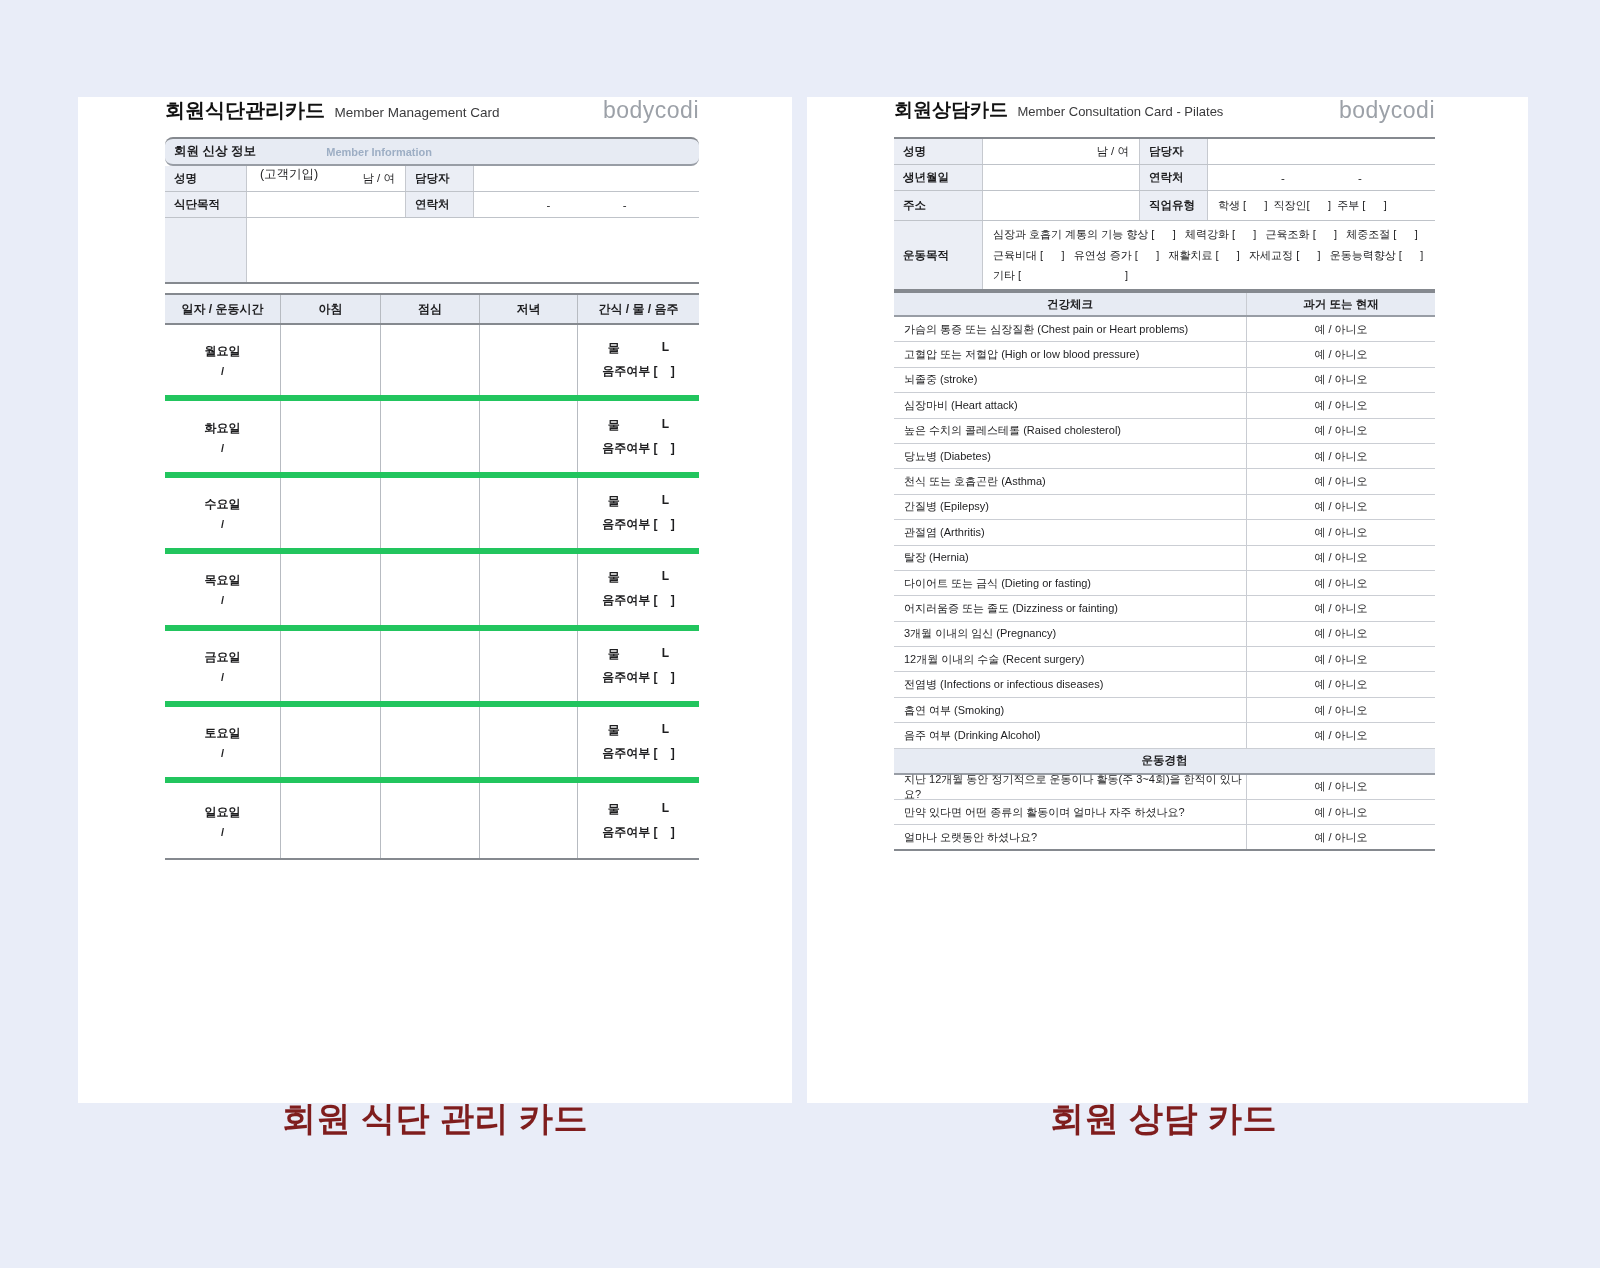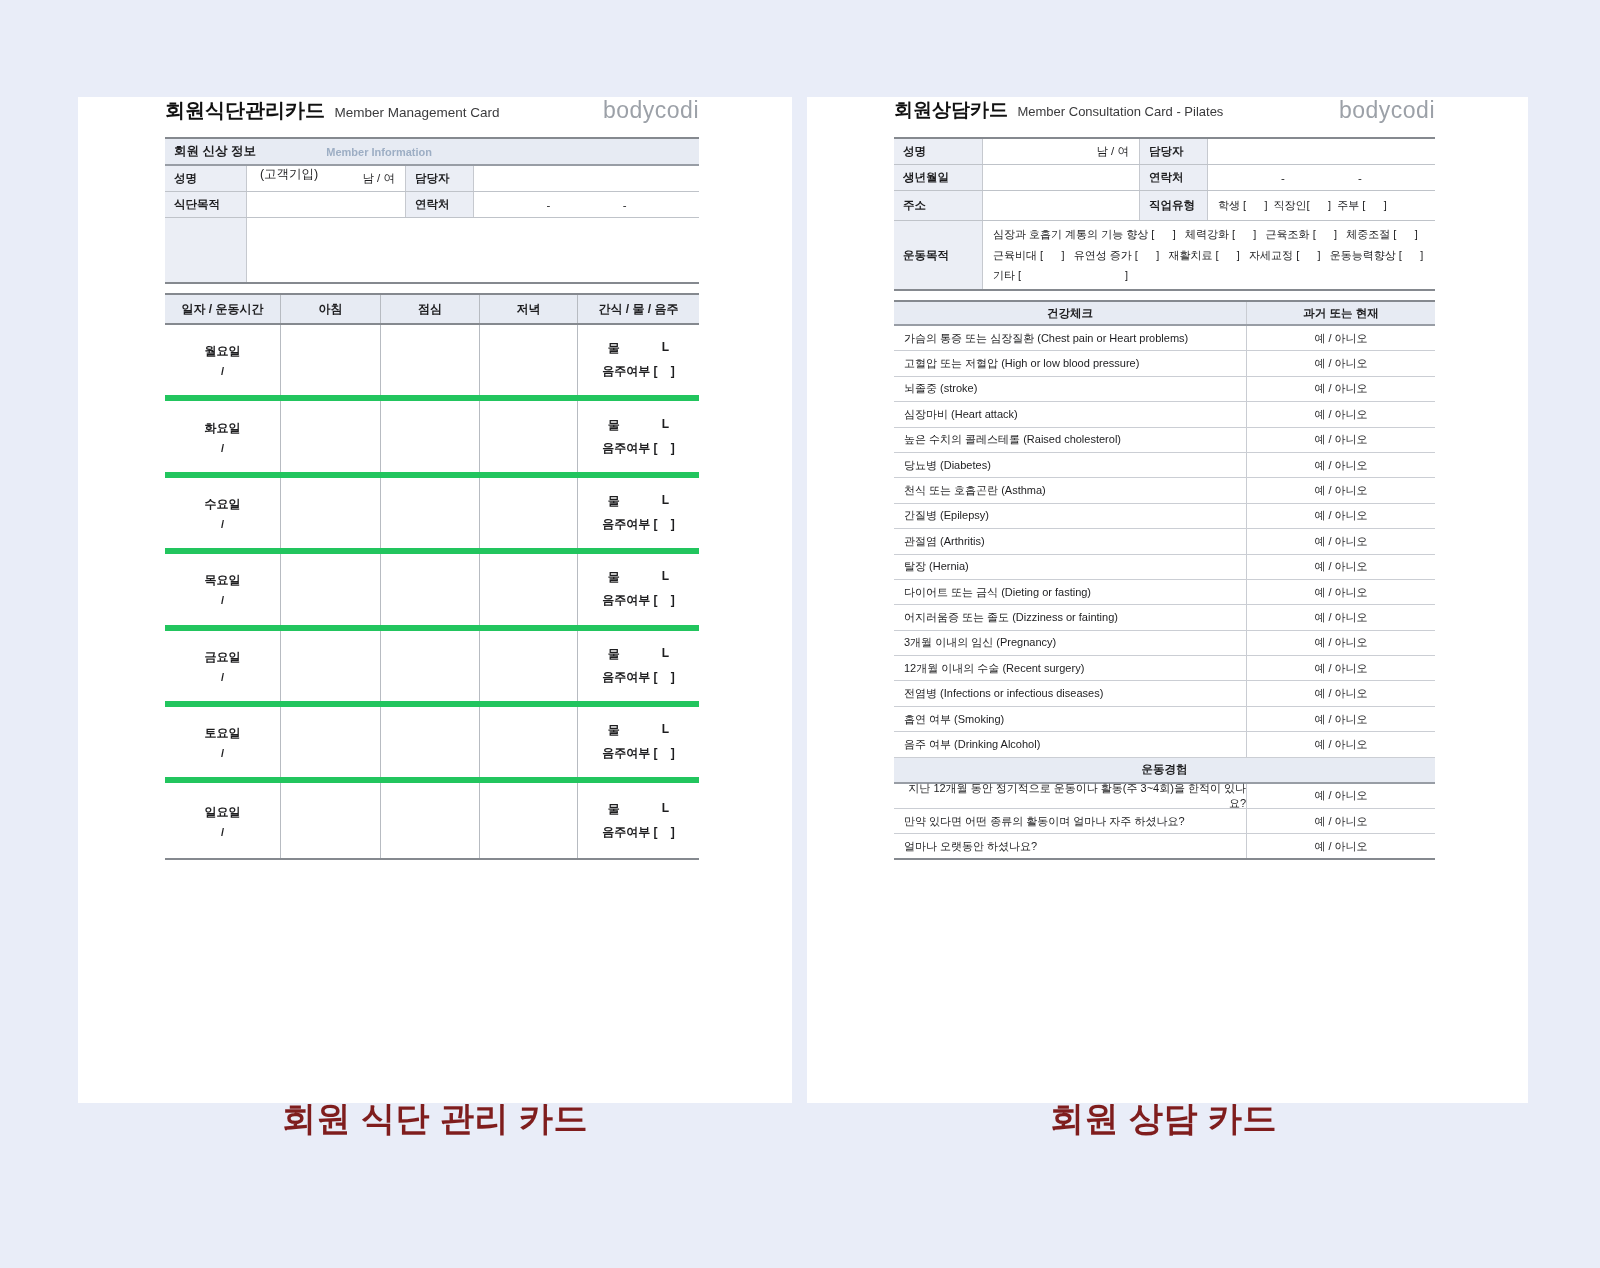--- a/index.html
+++ b/index.html
@@ -8,21 +8,21 @@
   .card{position:absolute;top:97px;height:1006px;background:#FFFFFF;}
   .card-left{left:78px;width:714px;}
   .card-right{left:807px;width:721px;}
   .inner{position:absolute;top:0;left:87px;right:93px;}
   .card-head{display:flex;justify-content:space-between;align-items:flex-start;}
   .t-ko{font-size:20px;font-weight:bold;color:#111;}
   .t-en{font-size:13.5px;color:#3A3A3C;margin-left:5px;}
   .logo{font-size:23px;color:#9CA1A8;font-weight:500;letter-spacing:.5px;}
   
   .sec-bar{margin-top:13px;height:29px;background:#E7EBF3;border-top:2px solid #85898F;
-    border-bottom:2px solid #989DA5;display:flex;align-items:center;padding-left:9px;box-sizing:border-box;}
+    border-bottom:2px solid #989DA5;display:flex;align-items:center;padding-left:9px;box-sizing:border-box;border-radius:8px;}
   .sb-ko{font-size:12.5px;font-weight:bold;}
   .sb-paren{font-size:12.5px;font-weight:500;margin-left:4px;margin-top:46px;}
   .sb-en{font-size:11px;font-weight:bold;color:#9DAEC4;margin-left:8px;}
   
   .irow{display:flex;border-bottom:1px solid #BFC3C9;box-sizing:border-box;}
   .irow.last{border-bottom:2px solid #85898F;}
   .cell{display:flex;align-items:center;box-sizing:border-box;font-size:11.5px;height:100%;}
   .lbl{background:#EBEEF5;font-weight:bold;padding-left:9px;border-right:1px solid #C6C9CF;}
   .val{padding:0 10px;}
   .val.sep{border-right:1px solid #C6C9CF;}
@@ -49,21 +49,21 @@
   .water-line{display:flex;gap:42px;}
   
   .h-head{display:flex;height:26px;background:#E7EBF3;border-top:2px solid #85898F;border-bottom:2px solid #989DA5;box-sizing:border-box;}
   .h-head .hc{font-weight:bold;font-size:11.5px;display:flex;align-items:center;justify-content:center;height:100%;box-sizing:border-box;}
   .hq-col{flex:1;border-right:1px solid #C9CCD2;}
   .ha-col{width:188px;}
   .h-row{display:flex;height:25.4px;border-bottom:1px solid #CBCED4;box-sizing:border-box;}
   .h-row.last{border-bottom:2px solid #85898F;}
   .h-q{flex:1;display:flex;align-items:center;padding-left:10px;font-size:11px;border-right:1px solid #C9CCD2;box-sizing:border-box;}
   .h-a{width:188px;display:flex;align-items:center;justify-content:center;font-size:11px;}
-  .gap8{margin-top:9px;text-align:right;}
+  .gap8{margin-top:0;}
   
   .caption{position:absolute;top:1096px;text-align:center;font-size:34px;font-weight:600;color:#7f1d1d;letter-spacing:.5px;}
   .cap-left{left:78px;width:714px;}
   .cap-right{left:807px;width:713px;}
 </style>
 </head>
 <body>
 
 <div class="stage">
 

